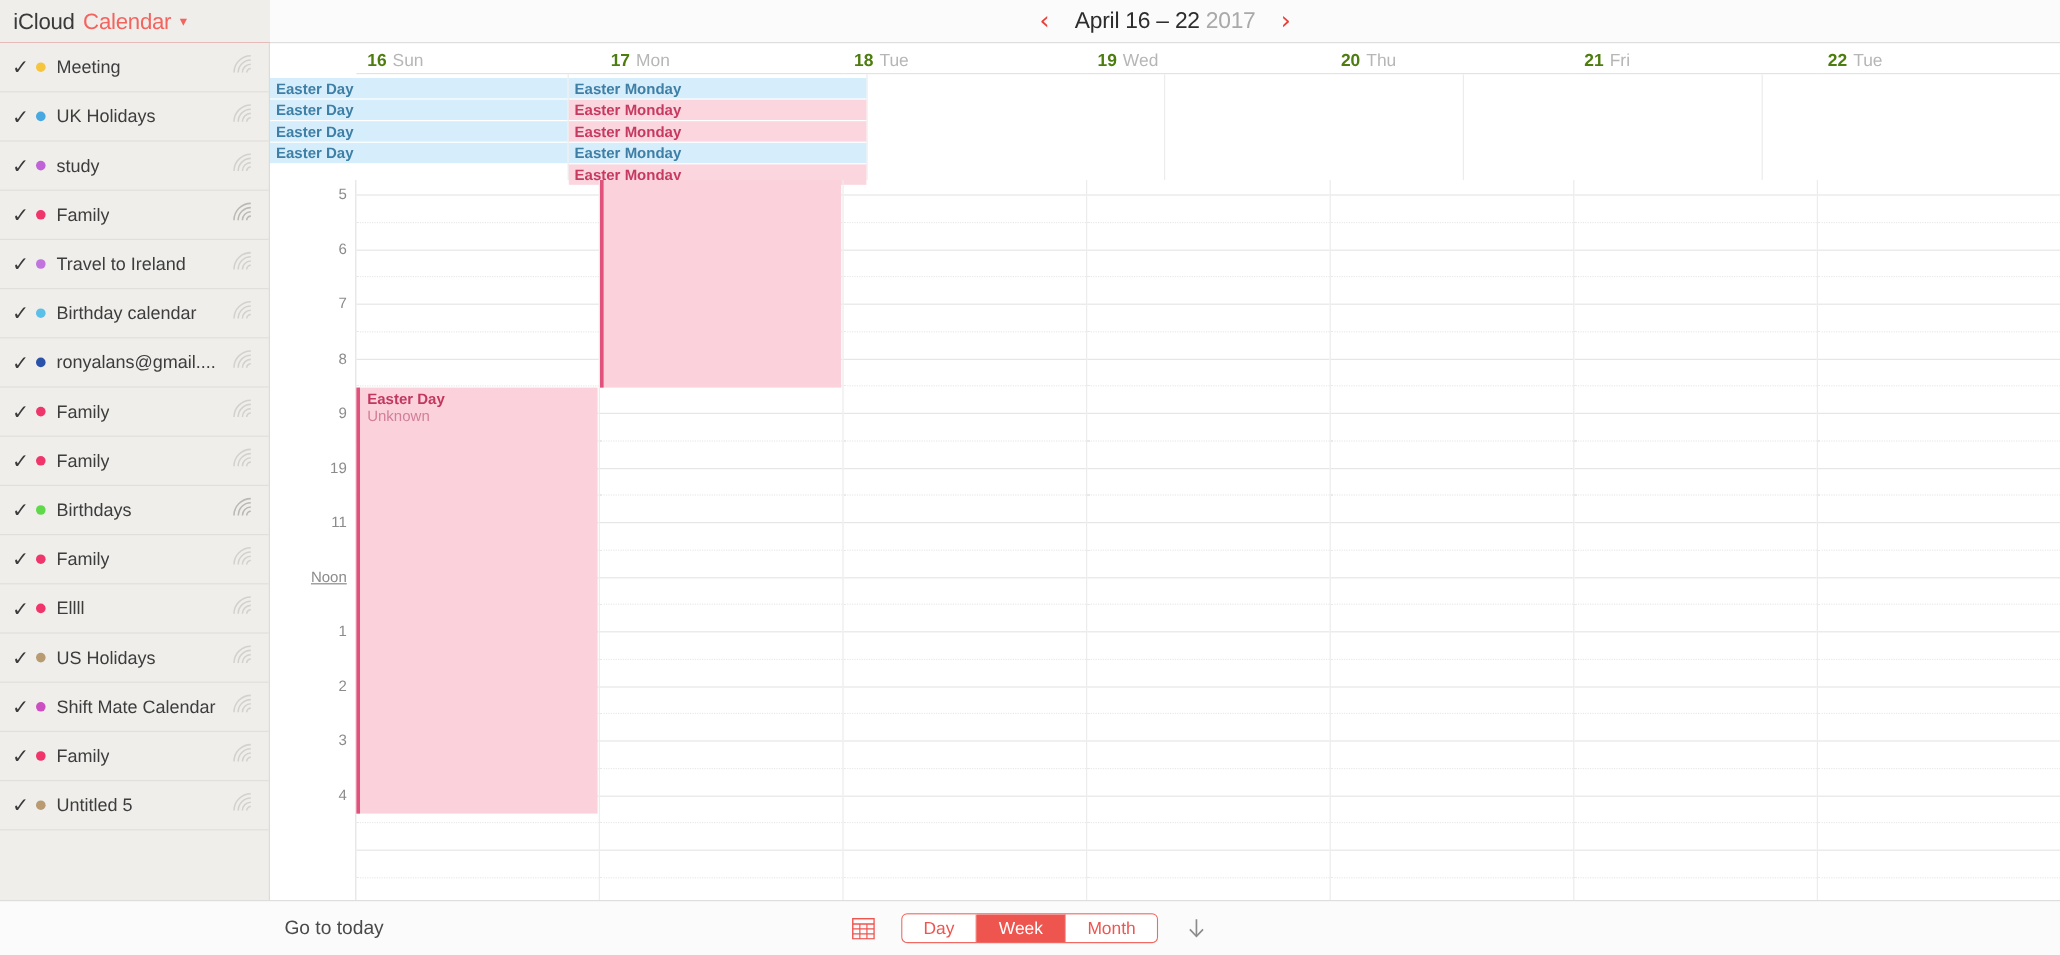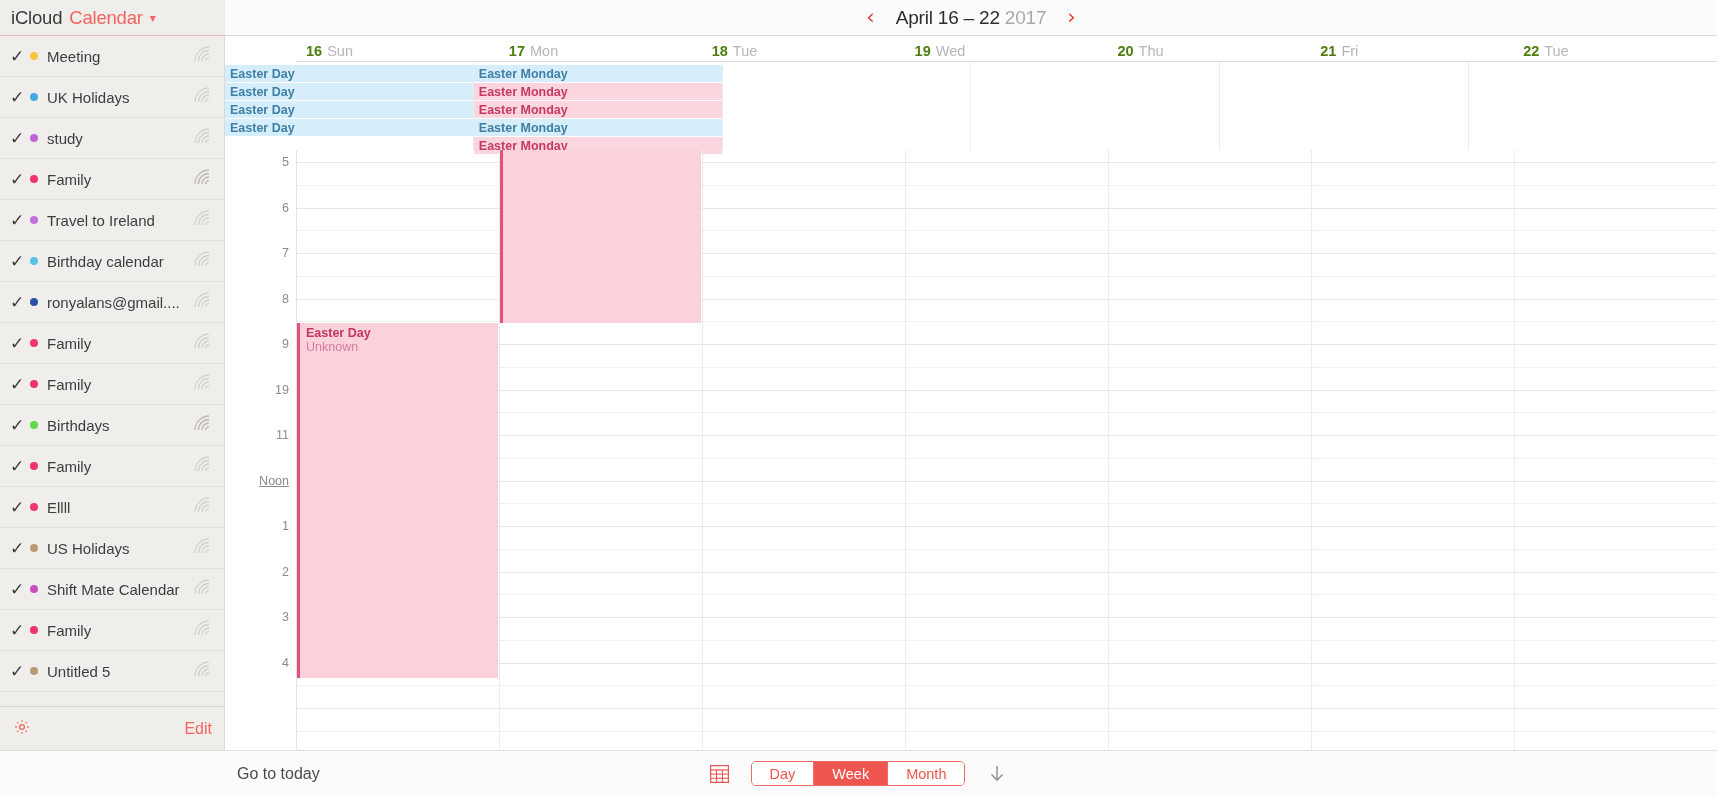--- a/index.html
+++ b/index.html
@@ -352,29 +352,20 @@
             <span class="dot" style="background:#b99b72"></span>
             <span class="cal-name">Untitled 5</span>
             <span class="share-ic "><svg width="22" height="20" viewBox="0 0 22 20" fill="none" stroke="#b3b0aa" stroke-width="1.3">
                 <path d="M3 17 A14 14 0 0 1 17 3"></path>
                 <path d="M6.5 17 A10.5 10.5 0 0 1 17 6.5"></path>
                 <path d="M10 17 A7 7 0 0 1 17 10"></path>
                 <path d="M13.6 17 A3.4 3.4 0 0 1 17 13.6"></path>
               </svg></span>
           </div>
         </div>
-      <div class="side-footer">
-        <span>
-          <svg width="20" height="20" viewBox="0 0 20 20" fill="none" stroke="#f4645f" stroke-width="1.3">
-            <circle cx="10" cy="10" r="2.4"></circle>
-            <path d="M10 3.2v1.6M10 15.2v1.6M3.2 10h1.6M15.2 10h1.6M5.2 5.2l1.1 1.1M13.7 13.7l1.1 1.1M14.8 5.2l-1.1 1.1M6.3 13.7l-1.1 1.1"></path>
-          </svg>
-        </span>
-        <span class="edit-link">Edit</span>
-      </div>
     </div>
 
     <div class="cal-area">
 
       <div class="daynames">
         <div class="gutter-h"></div>
         <div style="flex:1;display:flex" id="daynames">
             <div class="dayname">
               <span class="dnum">16</span>
               <span class="dname">Sun</span>

